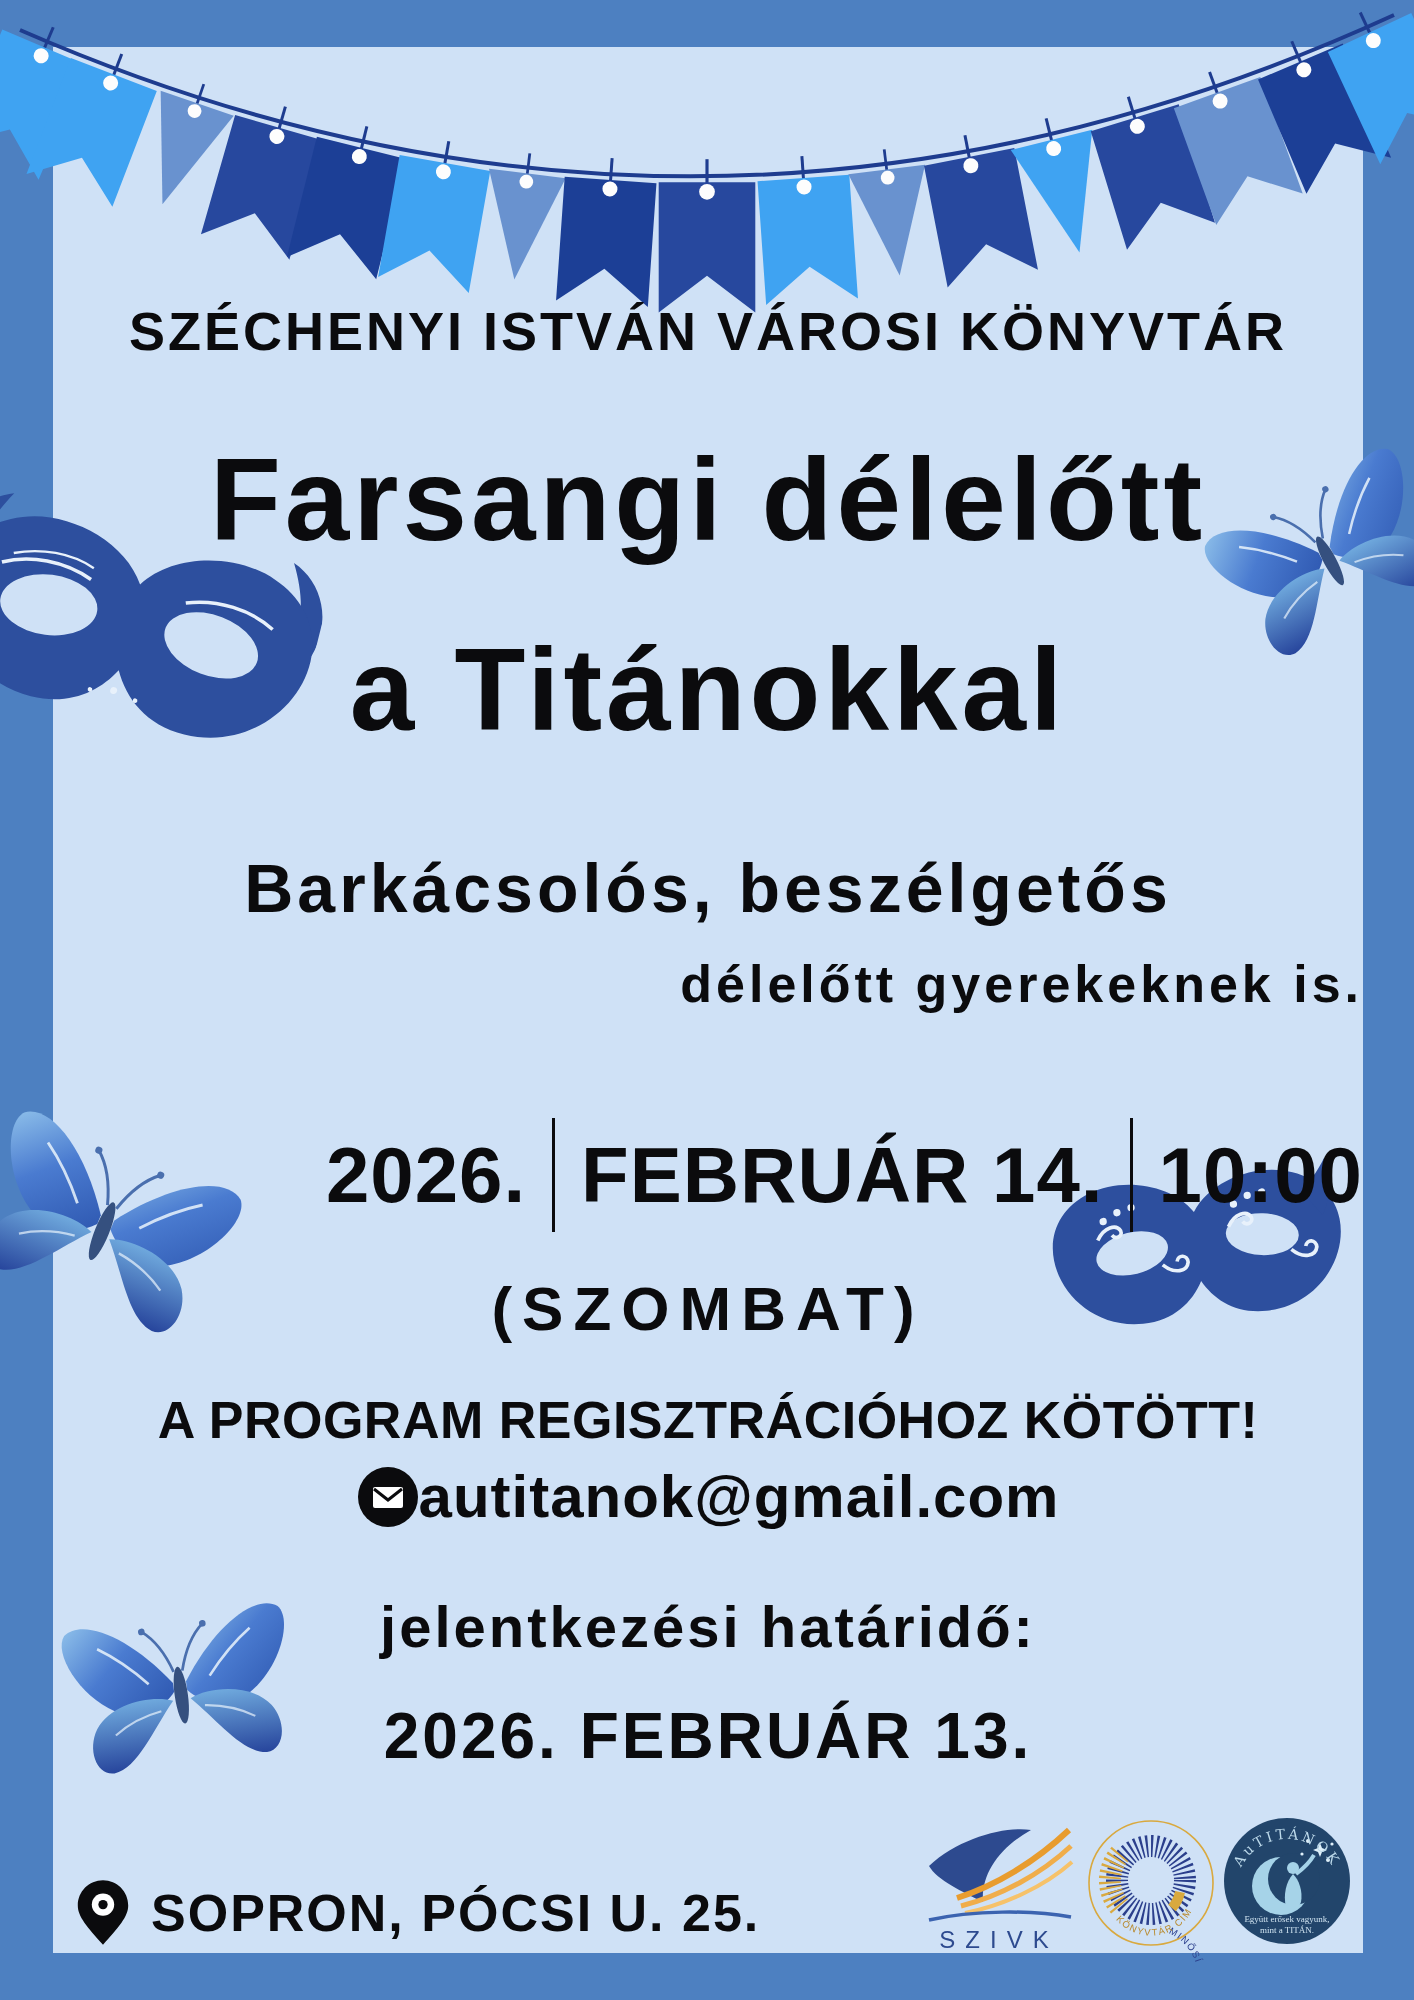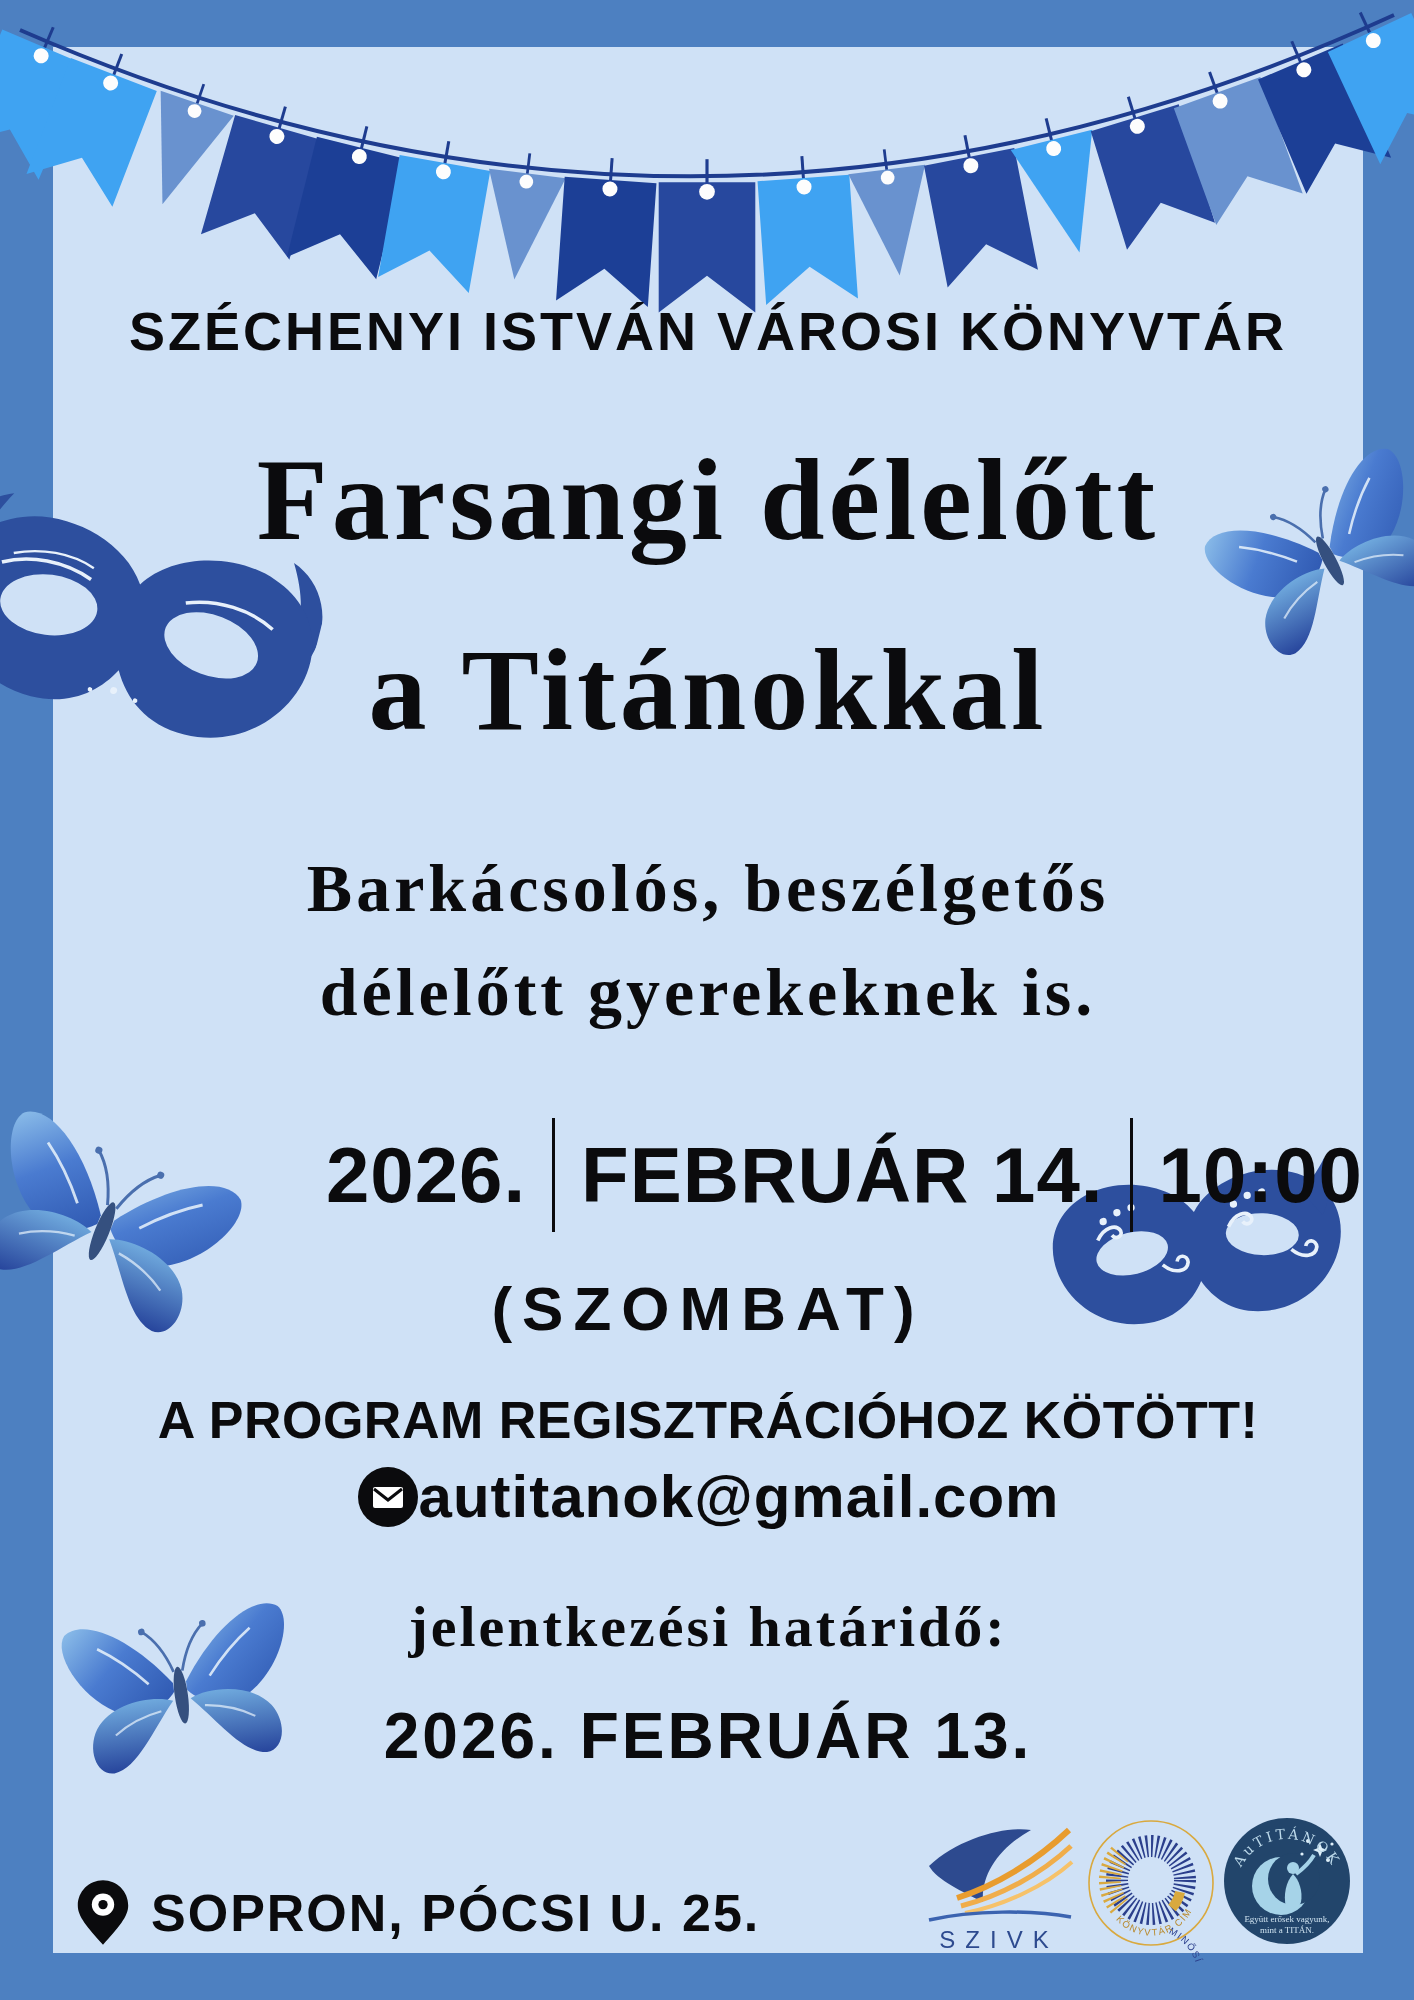--- a/index.html
+++ b/index.html
@@ -1,27 +1,27 @@
 <!DOCTYPE html>
 <html><head>
 <meta charset="utf-8">
 <style>
   html,body{margin:0;padding:0;background:#9fb6d6;}
   .poster{position:relative;width:1414px;height:2000px;background:#4d80c1;overflow:hidden;
           font-family:"Liberation Sans",sans-serif;color:#0b0b0d;padding-left:48px;}
   .panel{position:absolute;left:53px;top:47px;width:1310px;height:1906px;background:#cfe1f6;}
   .ctext{position:absolute;left:53px;width:1310px;text-align:center;line-height:1.08;}
-  .hand{font-family:Liberation Serif, serif;font-weight:700;}
+  .hand{font-family:Liberation Sans, sans-serif;font-weight:700;}
   .sans{font-family:"Liberation Sans",sans-serif;}
 
   .library-name{top:302px;font-size:54px;font-weight:700;letter-spacing:3px;}
   .title1{top:438px;font-size:116px;letter-spacing:4px;}
   .title2{top:628px;font-size:116px;letter-spacing:4px;}
   .sub1{top:852px;font-size:68px;letter-spacing:4px;}
-  .sub2{top:956px;font-size:68px;letter-spacing:4px;}
+  .sub2{top:956px;font-size:52px;letter-spacing:4px;text-align:right;}
 
   .date-row{position:absolute;left:53px;top:1118px;width:1310px;display:flex;
             justify-content:flex-end;align-items:center;gap:26px;}
   .date-row .chunk{font-size:78px;font-weight:700;letter-spacing:1px;}
   .vbar{width:3px;height:114px;background:#0b0b0d;}
   .weekday{top:1276px;font-size:62px;font-weight:700;letter-spacing:10px;}
 
   .reg-note{top:1392px;font-size:52px;font-weight:700;letter-spacing:0.5px;}
   .email-row{position:absolute;left:53px;top:1462px;width:1310px;display:flex;
              justify-content:center;align-items:center;}

